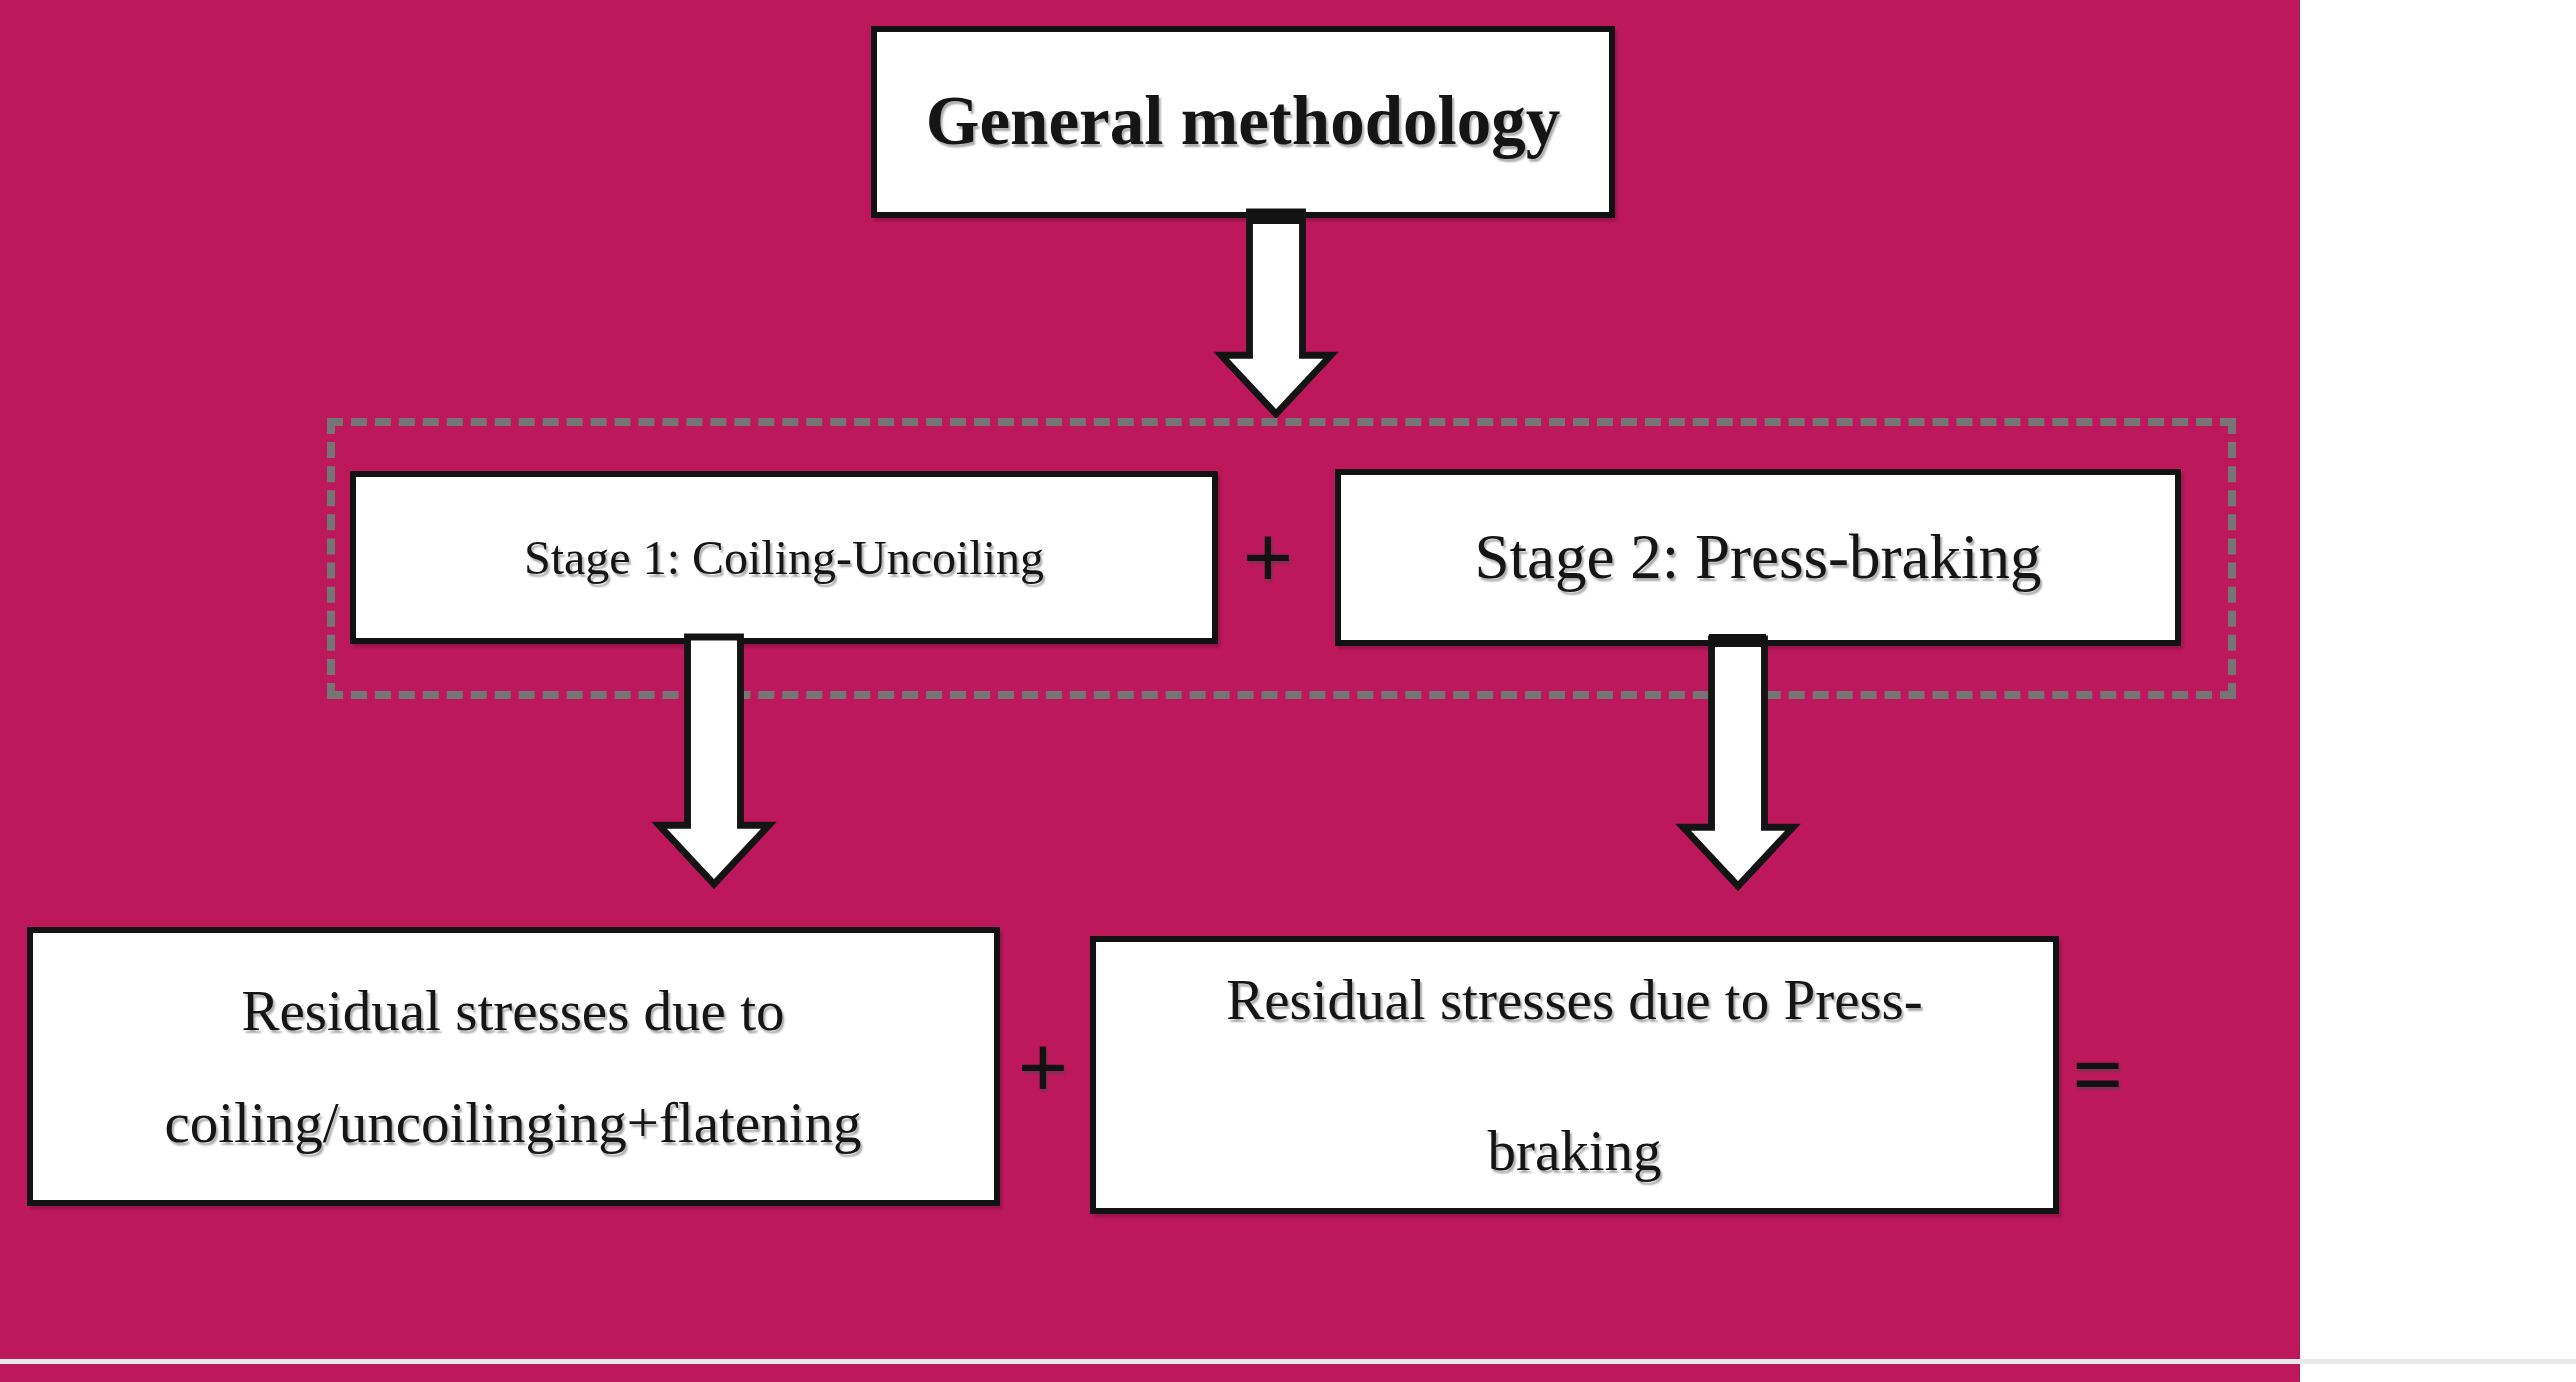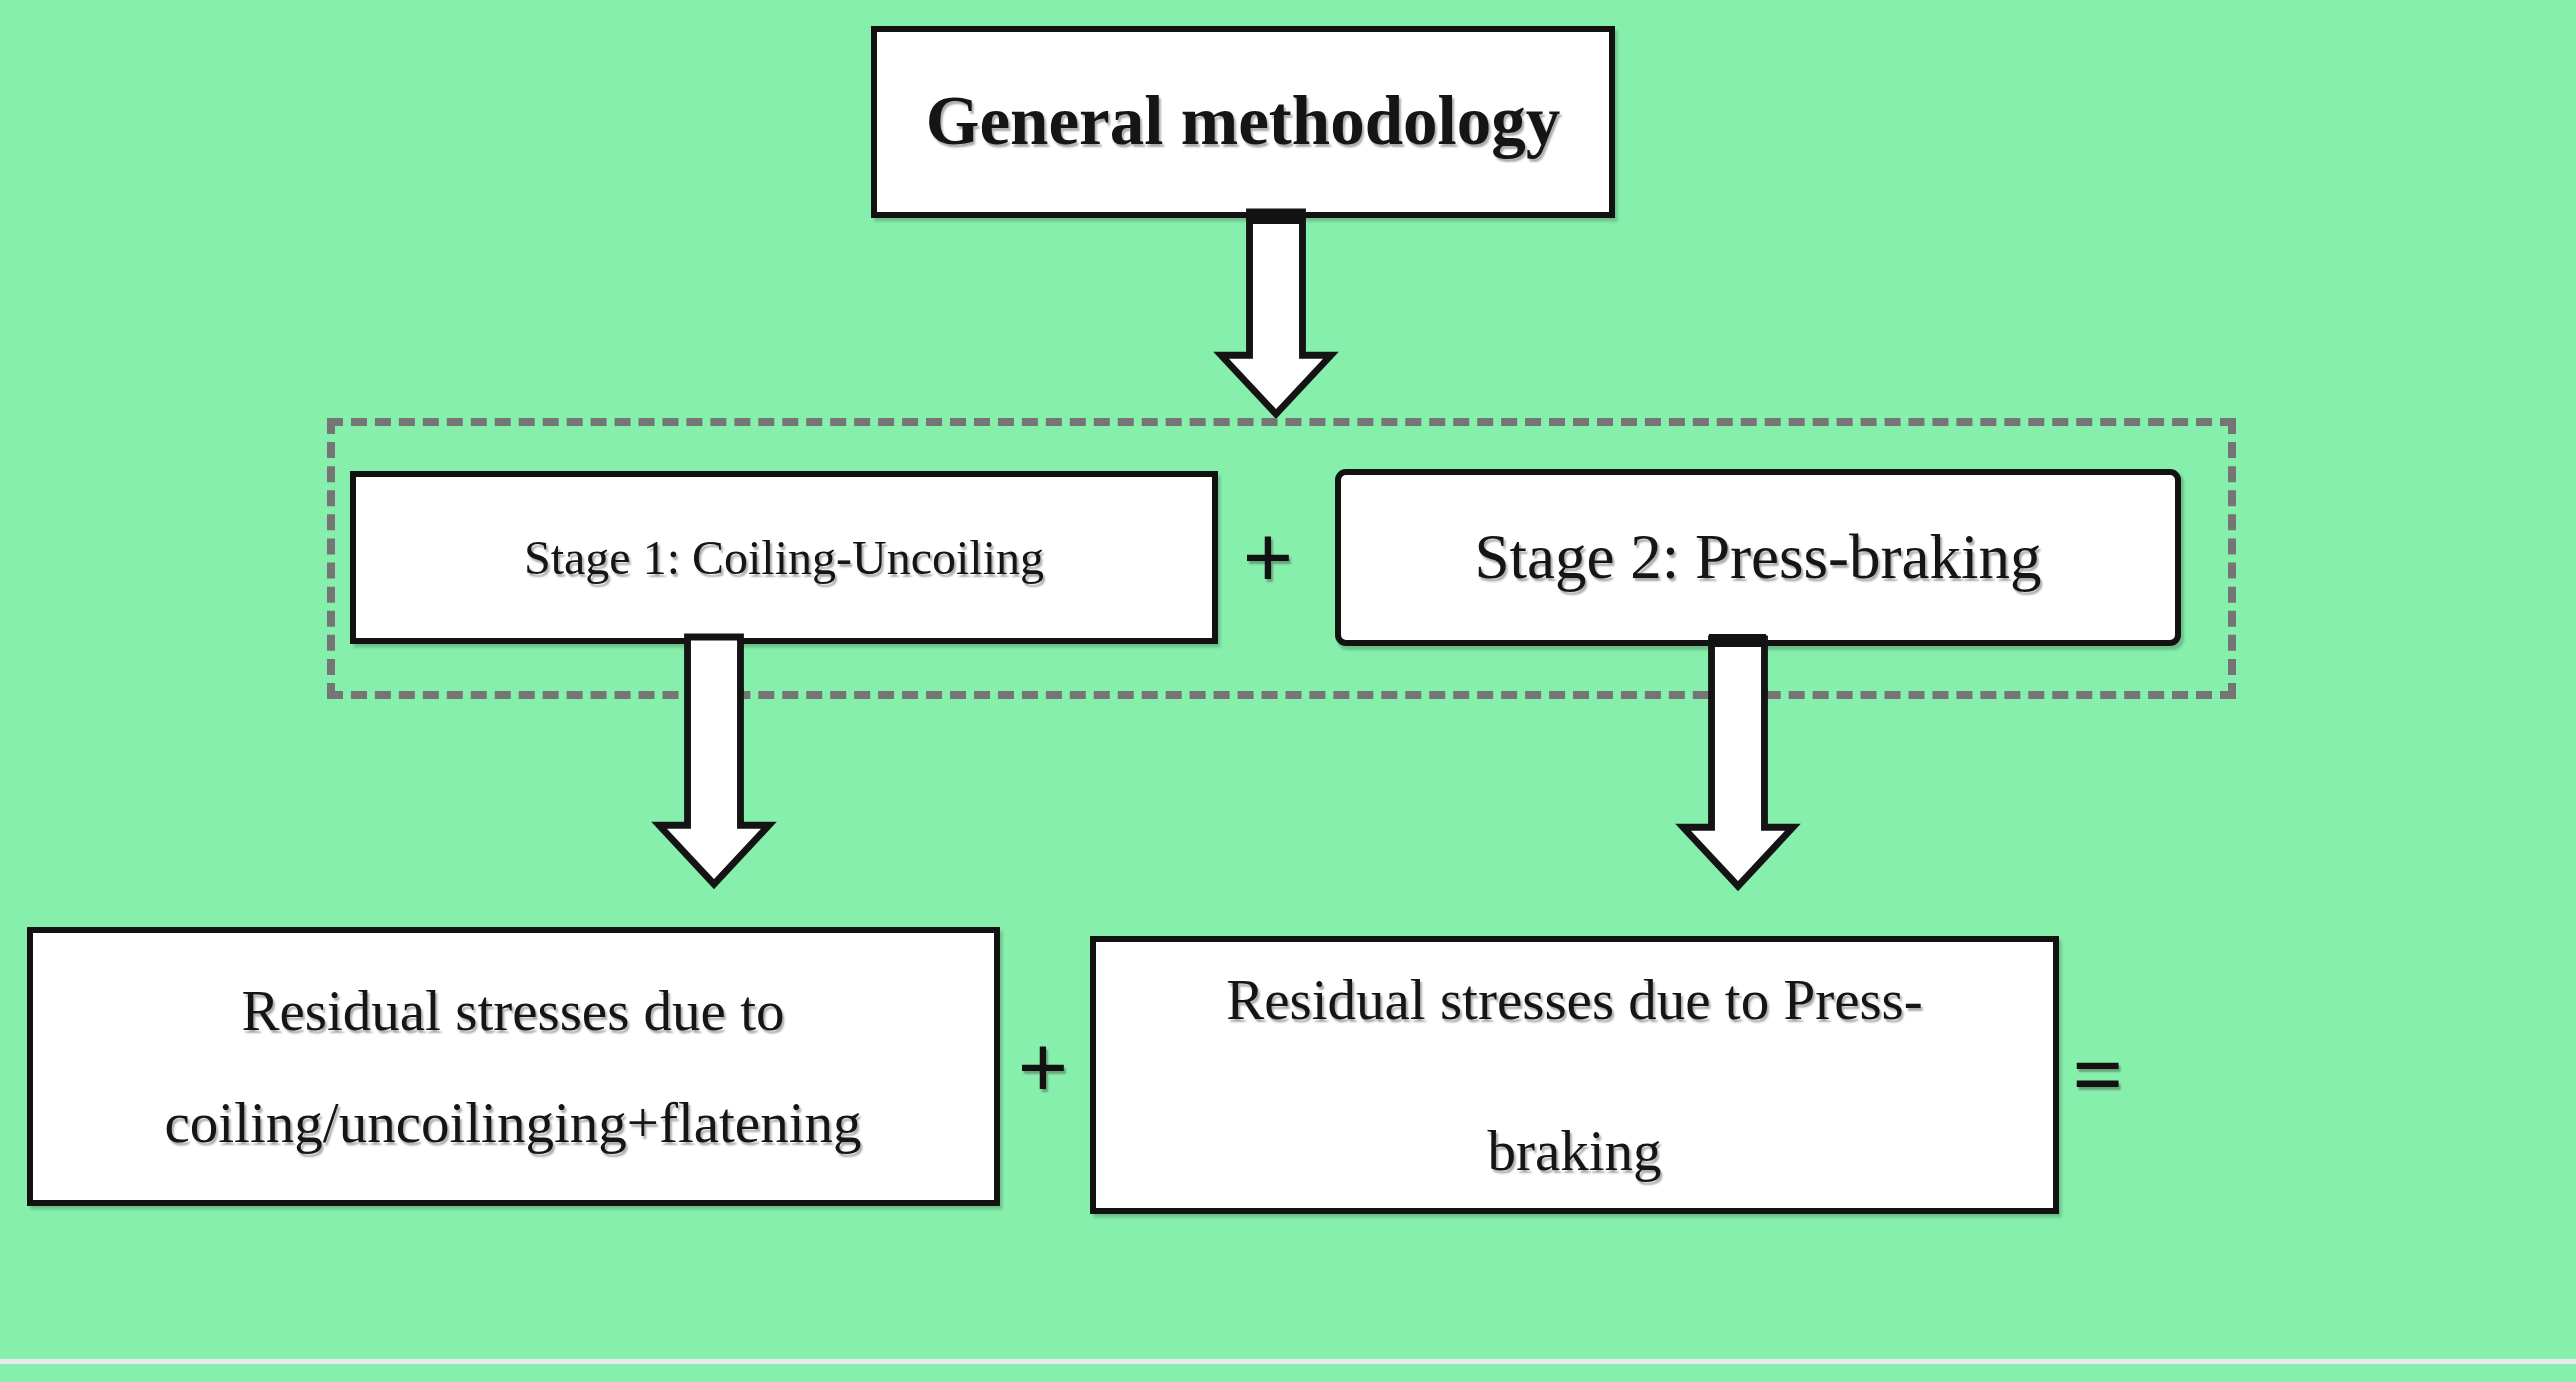--- a/index.html
+++ b/index.html
@@ -5,23 +5,23 @@
   html, body {
     margin: 0;
     padding: 0;
     background: #ffffff;
     width: 2576px;
     height: 1382px;
     overflow: hidden;
   }
   .canvas {
     position: relative;
-    width: 2576px;
+    width: 2300px;
     height: 1382px;
-    background: #86efac;
+    background: #be185d;
     font-family: "Liberation Serif", "DejaVu Serif", serif;
     color: #151515;
   }
   .box {
     position: absolute;
     box-sizing: border-box;
     background: #ffffff;
     border: 6.9px solid #121212;
     display: flex;
     flex-direction: column;
@@ -40,21 +40,21 @@
     font-size: 69px; font-weight: bold;
   }
   .dashed-group {
     position: absolute;
     box-sizing: border-box;
     left: 327px; top: 418px; width: 1909px; height: 281px;
     border: 8.8px dashed #757575;
     background: transparent;
   }
   .stage1-box { left: 350px; top: 471px; width: 868px; height: 173px; font-size: 48px; }
-  .stage2-box { left: 1335px; top: 469px; width: 846px; height: 177px; font-size: 63px; border-radius: 11px; }
+  .stage2-box { left: 1335px; top: 469px; width: 846px; height: 177px; font-size: 63px; }
   .result-left-box  { left: 26.5px;   top: 927px; width: 973px; height: 279px; font-size: 57px; line-height: 1.95; }
   .result-middle-box{ left: 1090px; top: 936px; width: 969px; height: 278px; font-size: 57px; line-height: 1.95; gap: 40px; }
   .final-box {
     left: 2138px; top: 749px; width: 407px; height: 609px;
     font-size: 57px; line-height: 1.78;
     justify-content: flex-start;
     padding-top: 21.6px;
   }
   .operator {
     position: absolute;

